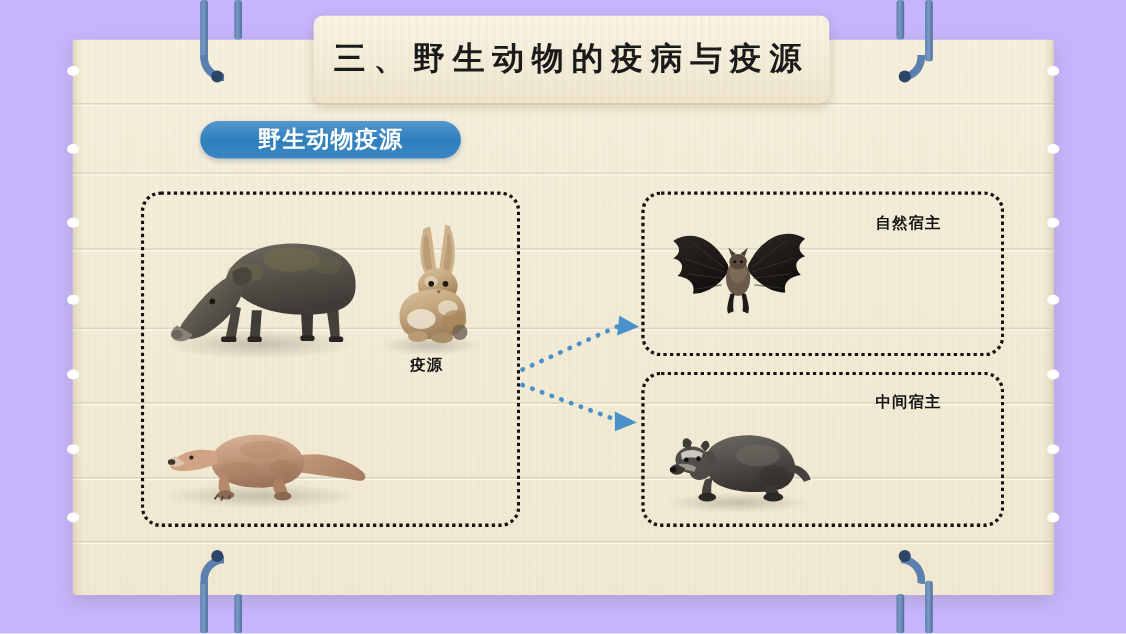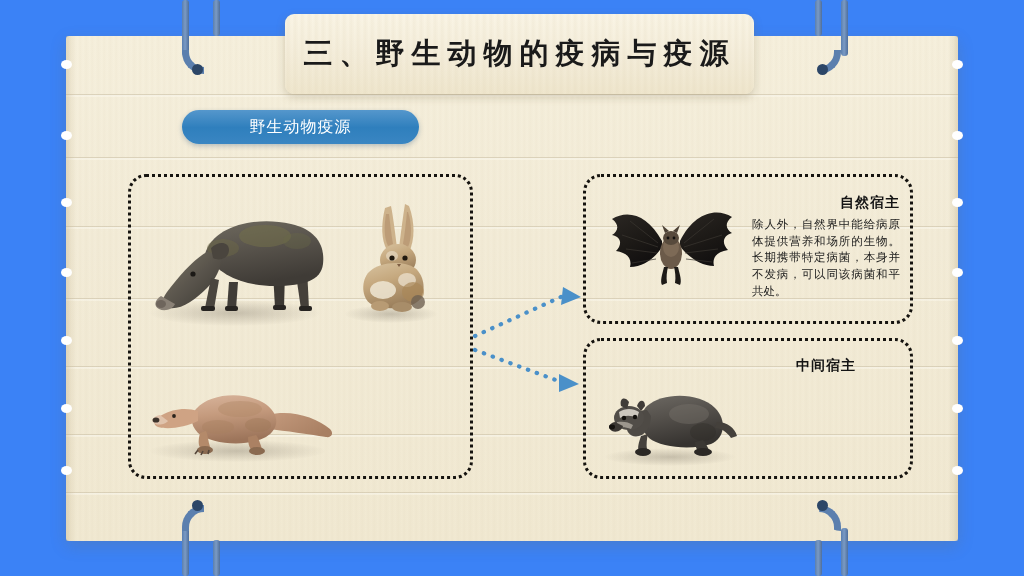--- a/index.html
+++ b/index.html
@@ -9,21 +9,21 @@
     height: 576px;
     overflow: hidden;
     background: #ffffff;
     font-family: "DejaVu Sans", "Liberation Sans", sans-serif;
   }
 
   #stage {
     position: relative;
     width: 1024px;
     height: 576px;
-    background: #3b82f6;
+    background: #c4b5fd;
   }
 
   
   #board {
     position: absolute;
     left: 66px;
     top: 36px;
     width: 892px;
     height: 505px;
     background:
@@ -143,22 +143,22 @@
     height: 34px;
     border-radius: 17px;
     background: linear-gradient(180deg, #5597cc 0%, #2f7fbd 52%, #3a86c2 100%);
     box-shadow: 0 2px 5px rgba(40,80,120,0.3);
     display: flex;
     align-items: center;
     justify-content: center;
   }
   #banner-text {
     color: #ffffff;
-    font-size: 16px;
-    font-weight: normal;
+    font-size: 21px;
+    font-weight: bold;
     letter-spacing: 1px;
     white-space: nowrap;
   }
 
   
   .dbox {
     position: absolute;
     border: 3px dotted #15130f;
     border-radius: 18px;
   }
@@ -188,21 +188,21 @@
     width: 176px;
   }
   #source-text .blk-title { margin-bottom: 3px; }
 
   #natural-text {
     position: absolute;
     left: 752px;
     top: 194px;
     width: 148px;
   }
-  #natural-text .blk-title { margin-bottom: 4px; text-align: right; }
+  #natural-text .blk-title { margin-bottom: 4px; }
 
   #intermediate-text {
     position: absolute;
     left: 752px;
     top: 357px;
     width: 148px;
   }
   #intermediate-text .blk-title { margin-bottom: 4px; }
 
   
@@ -480,24 +480,24 @@
   <svg class="arrow-svg" width="135" height="115" viewBox="0 0 135 115">
 
     <path d="M20 58 L108 18" stroke="#4a90c9" stroke-width="4.2" stroke-linecap="round" stroke-dasharray="0.4 9" fill="none"></path>
     <polygon points="108,9 126,19 106,27" fill="#4a90c9"></polygon>
 
     <path d="M20 72 L106 104" stroke="#4a90c9" stroke-width="4.2" stroke-linecap="round" stroke-dasharray="0.4 9" fill="none"></path>
     <polygon points="104,96 124,106 104,114" fill="#4a90c9"></polygon>
   </svg>
 
   <div id="source-text">
+    <div class="blk-title">疫源</div>
   </div>
 
   <div id="natural-text">
     <div class="blk-title">自然宿主</div>
-    <div class="blk-body">除人外，自然界中能给病原体提供营养和场所的生物。长期携带特定病菌，本身并不发病，可以同该病菌和平共处。</div>
   </div>
 
   <div id="intermediate-text">
     <div class="blk-title">中间宿主</div>
   </div>
 
 </div>
 
 </body></html>

